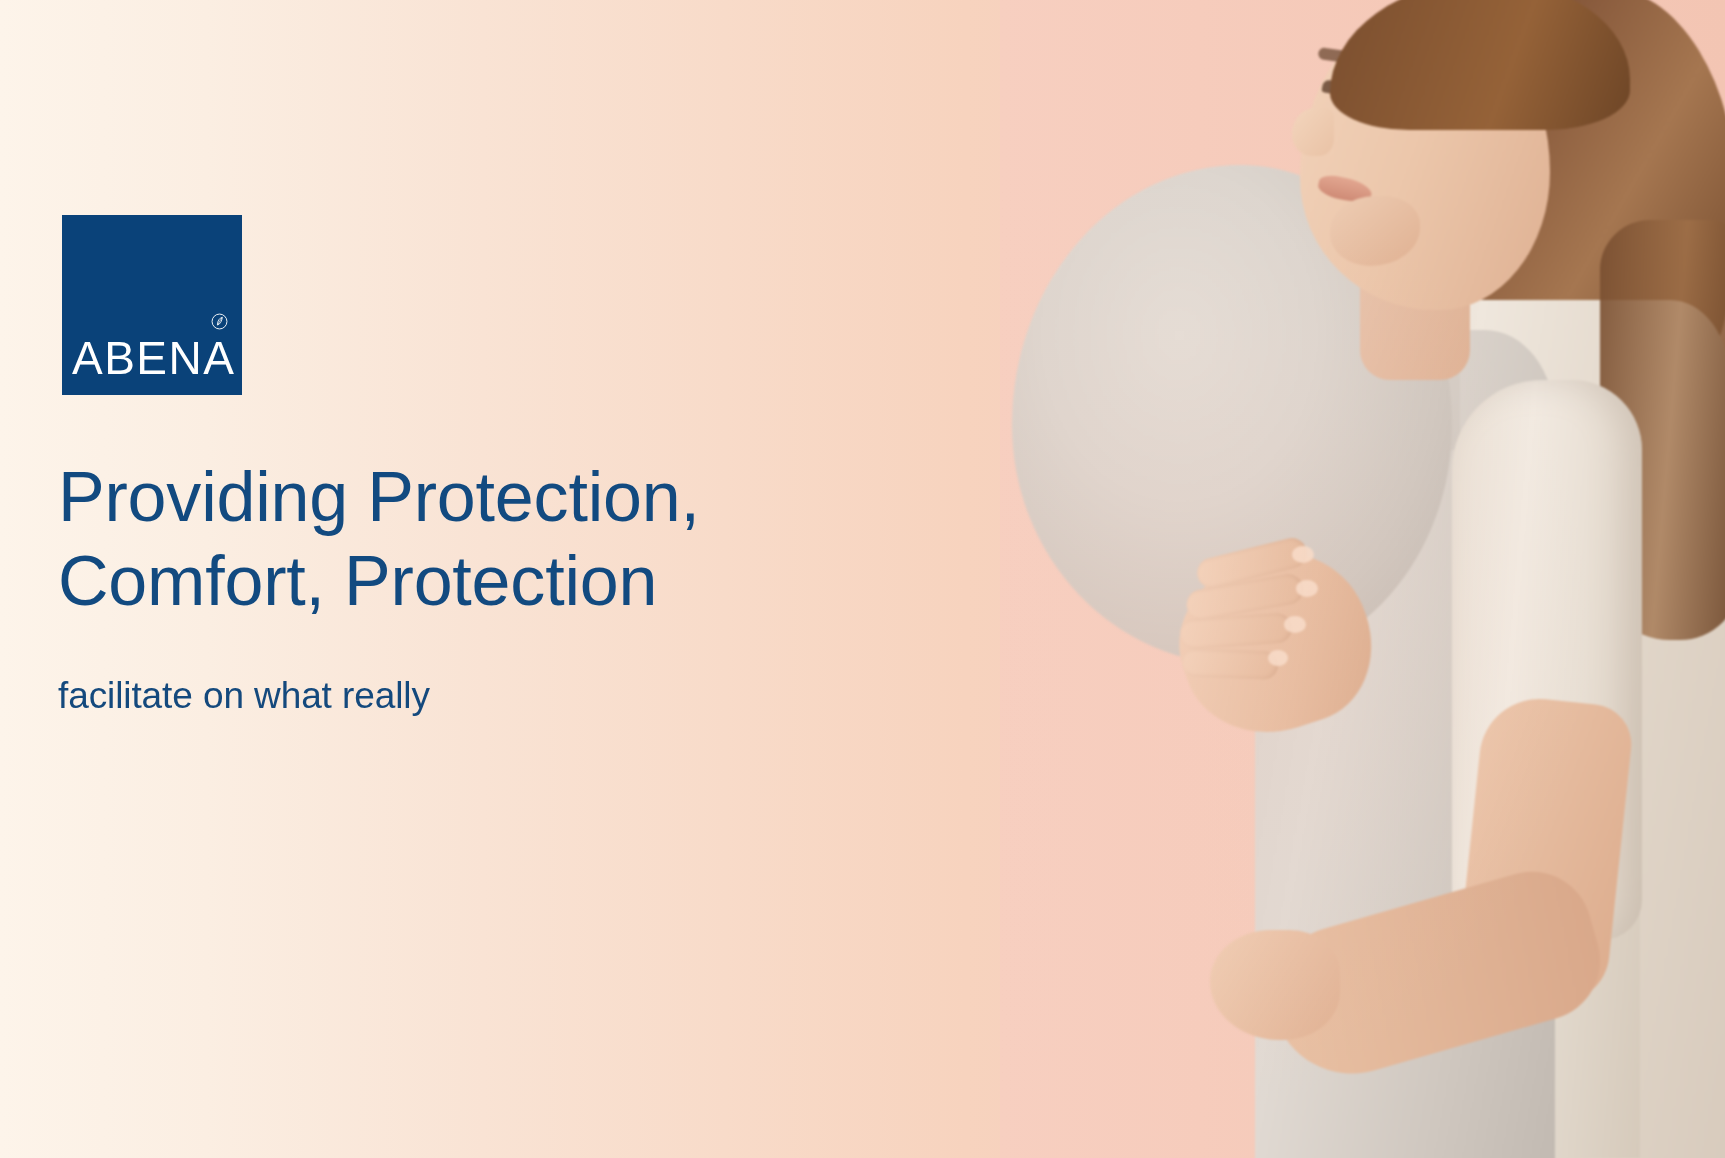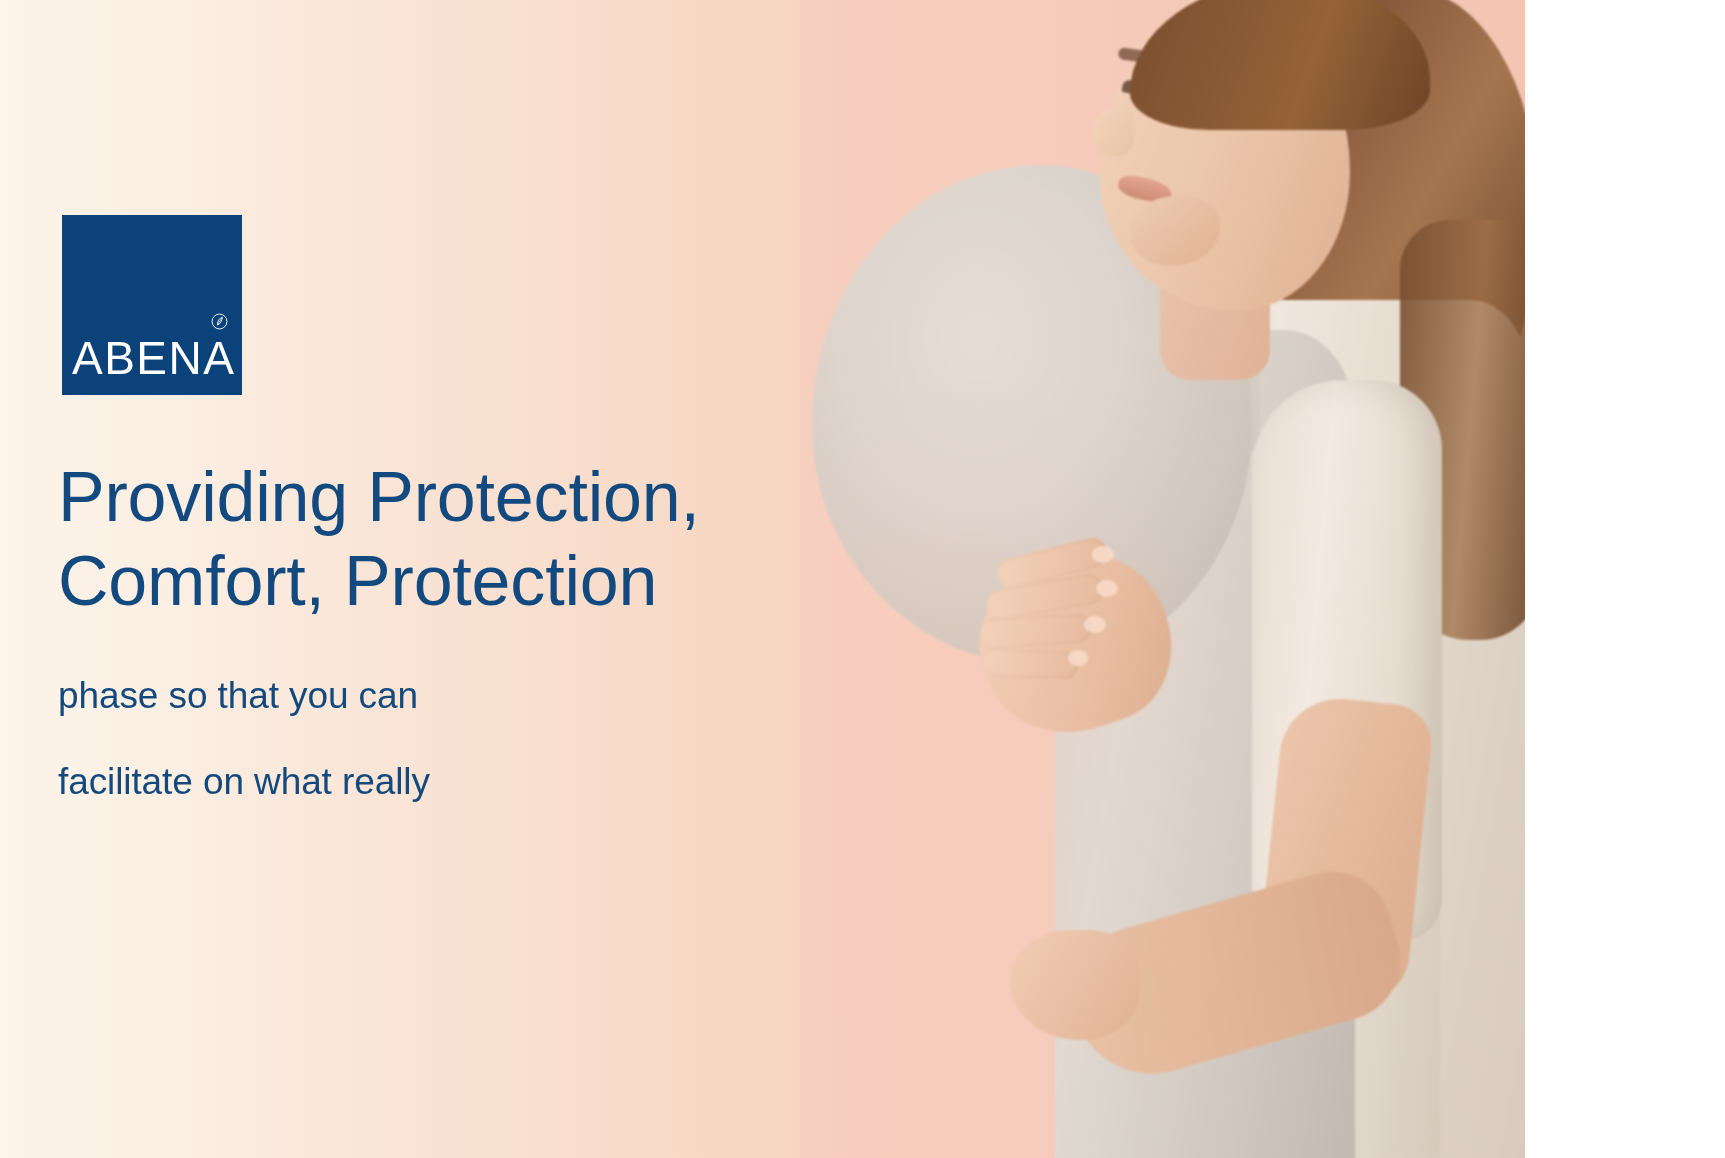--- a/index.html
+++ b/index.html
@@ -6,21 +6,21 @@
     margin: 0;
     padding: 0;
     background: #ffffff;
   }
   body {
     font-family: "Liberation Sans", sans-serif;
   }
 
   #banner {
     position: relative;
-    width: 1525px;
+    width: 1725px;
     height: 1158px;
     overflow: hidden;
     
     background:
       linear-gradient(90deg,
         #fdf4ea 0%,
         #fbeee2 12%,
         #f9e3d4 28%,
         #f8dbc9 42%,
         #f7d3be 56%,
@@ -374,21 +374,20 @@
   </div>
 
   <div id="copy">
 
     <div>
       <div class="headline-line">Providing Protection,</div>
       <div class="headline-line">Comfort, Protection</div>
     </div>
 
     <div id="subcopy">
-      <div class="body-line">phase so that you can</div>
       <div class="body-line">facilitate on what really</div>
     </div>
 
   </div>
 
   <div id="photo">
     <div id="photo-bg"></div>
 
     <div id="photo-blur-layer">
       <div class="hair-back"></div>

